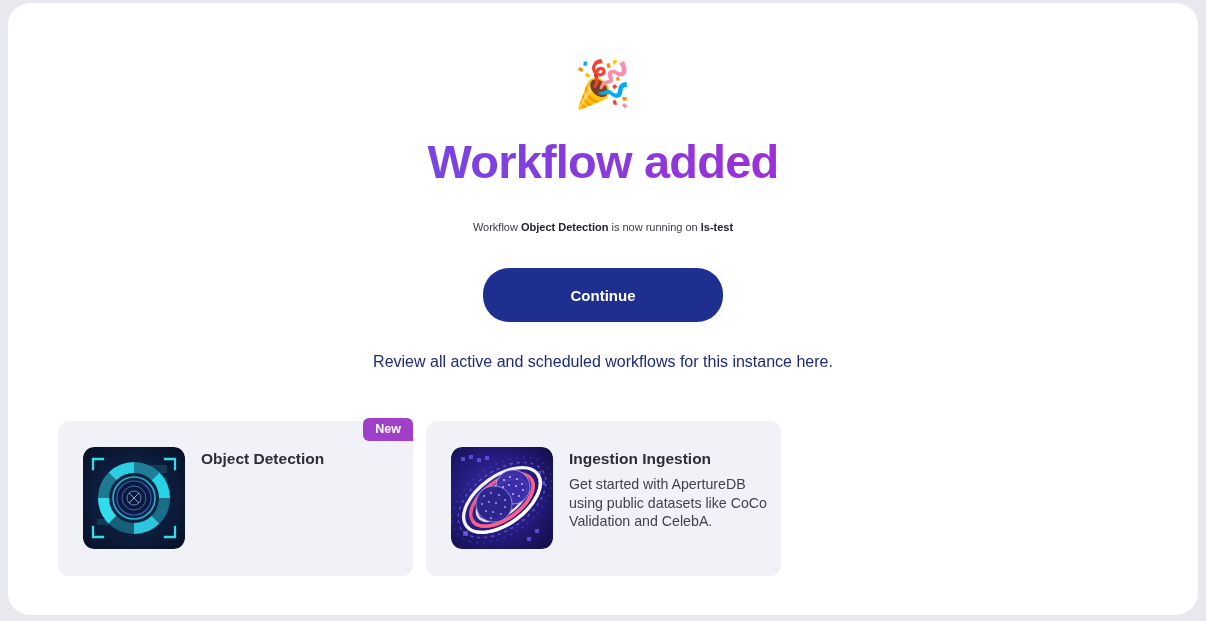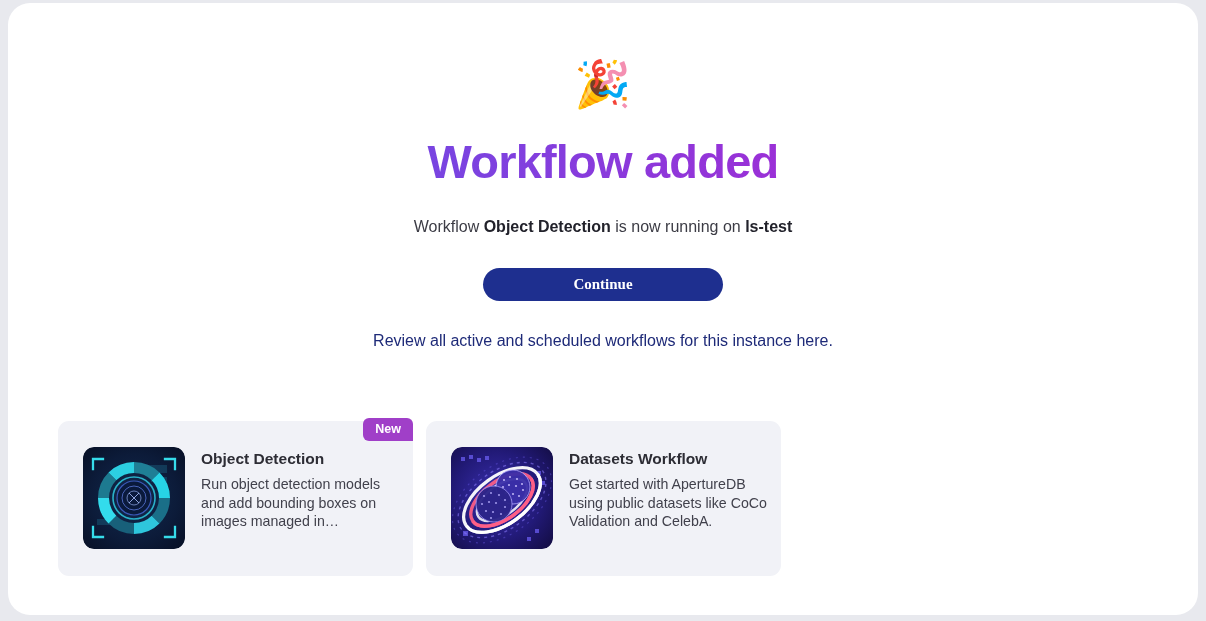--- a/index.html
+++ b/index.html
@@ -51,39 +51,39 @@
     line-height: 56px;
     background-image: linear-gradient(90deg, #5b57e8 0%, #7b43e0 38%, #a32bd4 72%, #c017cf 100%);
     -webkit-background-clip: text;
     background-clip: text;
     color: transparent;
     -webkit-text-fill-color: transparent;
   }
 
   #subtitle {
     margin: 26px 0 0 0;
-    font-size: 16px;
+    font-size: 11px;
     color: #3c3c45;
     line-height: 22px;
   }
   #subtitle b {
     color: #22222b;
     font-weight: bold;
   }
 
   #continue-button {
     display: block;
     margin: 30px auto 0 auto;
     width: 240px;
-    height: 33px;
+    height: 54px;
     border: none;
     border-radius: 26px;
     background: #1e2f8f;
     color: #ffffff;
-    font-family: Liberation Serif, serif;
+    font-family: Liberation Sans, sans-serif;
     font-size: 15px;
     font-weight: bold;
     cursor: pointer;
     padding: 0;
   }
 
   #review-link {
     display: inline-block;
     margin-top: 31px;
     font-size: 16px;
@@ -225,21 +225,20 @@
             <g stroke="#36dcea" stroke-width="2.3" fill="none" stroke-linecap="square">
               <path d="M10,22 L10,12 L20,12"></path>
               <path d="M82,12 L92,12 L92,22"></path>
               <path d="M10,80 L10,90 L20,90"></path>
               <path d="M82,90 L92,90 L92,80"></path>
             </g>
           </svg>
         </div>
         <div class="card-text">
           <div class="card-title">Object Detection</div>
-          <div class="card-desc">Run object detection models and add bounding boxes on images managed in…</div>
         </div>
       </div>
     </div>
 
     <div class="workflow-card card-1">
       <div class="card-inner">
         <div class="card-thumb">
           <svg width="102" height="102" viewBox="0 0 102 102" aria-hidden="true">
             <defs>
               <radialGradient id="dsBg" cx="45%" cy="48%" r="78%">
@@ -312,20 +311,20 @@
               </g>
 
               <g transform="translate(51,53) rotate(-36)">
                 <path d="M -44,0 A 44,24 0 0,0 44,0" fill="none" stroke="#ffffff" stroke-width="3.2" opacity="0.95"></path>
                 <path d="M -36,0 A 36,19 0 0,0 36,0" fill="none" stroke="#ff5f86" stroke-width="3.4" opacity="0.9"></path>
               </g>
             </g>
           </svg>
         </div>
         <div class="card-text">
-          <div class="card-title">Datasets Workflow</div>
+          <div class="card-title">Ingestion Ingestion</div>
           <div class="card-desc">Get started with ApertureDB using public datasets like CoCo Validation and CelebA.</div>
         </div>
       </div>
     </div>
 
   </div>
 </div>
 
 </body></html>

